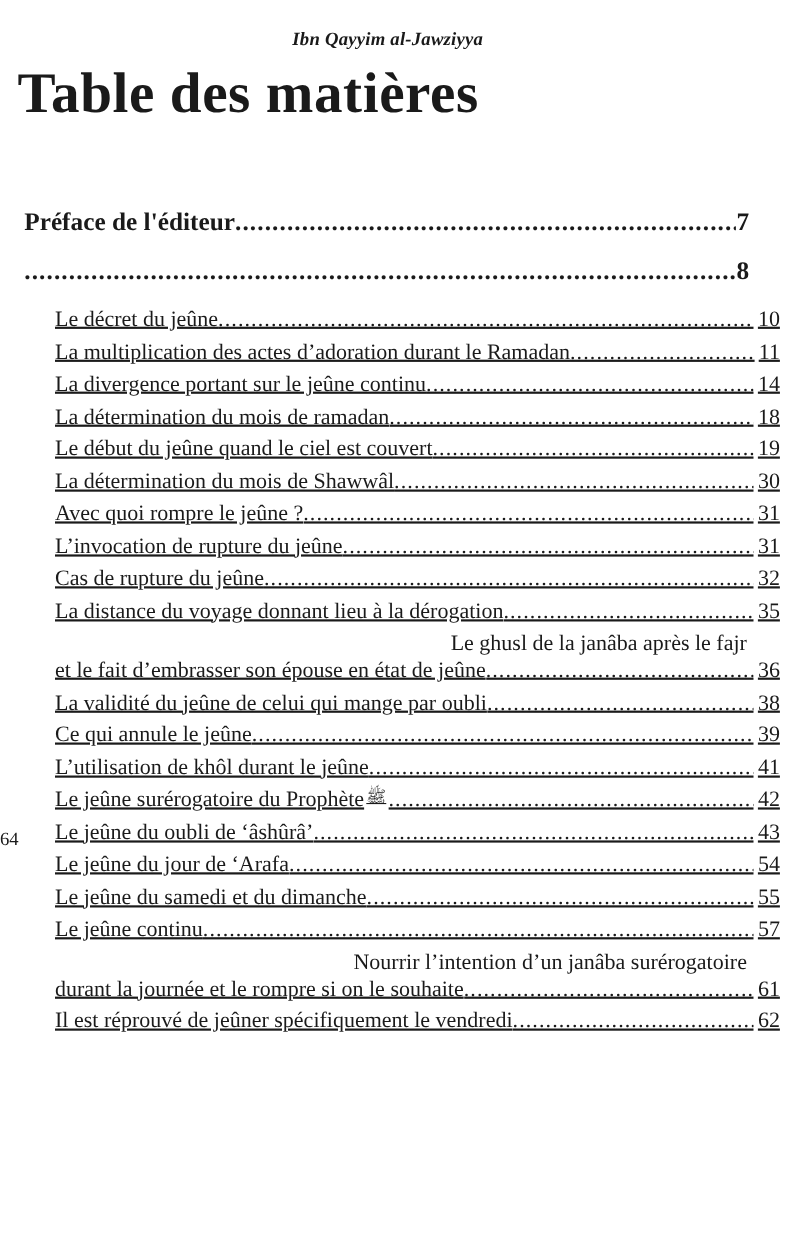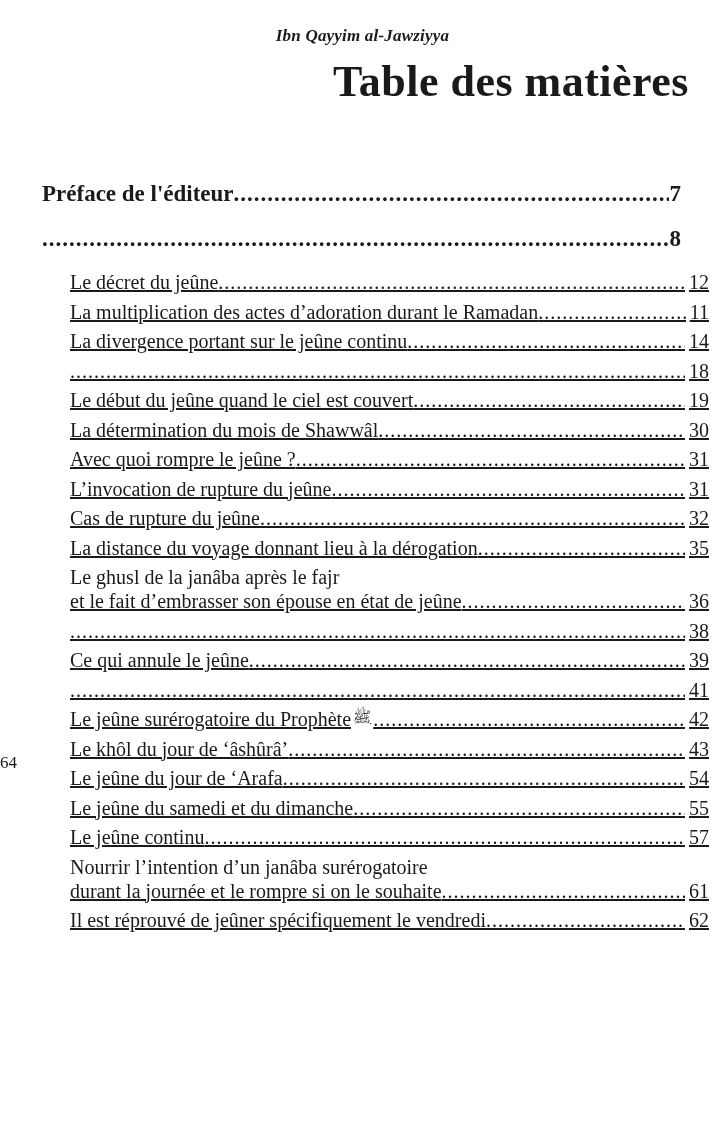--- a/index.html
+++ b/index.html
@@ -13,50 +13,50 @@
     position: relative;
     font-family: "Liberation Serif", serif;
     color: #1a1a1a;
     overflow: hidden;
   }
 
   .page {
     width: 725px;
     height: 817px;
     box-sizing: border-box;
-    padding: 26px 36px 0 36px;
+    padding: 26px 36px 0 16px;
     position: relative;
     border-radius: 31px;
   }
 
   .running-head {
     text-align: center;
     font-style: italic;
     font-weight: bold;
     font-size: 17px;
     letter-spacing: 0.2px;
     margin: 0 0 6px 0;
   }
 
   .page-title {
-    text-align: right;
+    text-align: left;
     font-weight: bold;
-    font-size: 44px;
+    font-size: 52px;
     letter-spacing: 0.5px;
     margin: 10px 0 0 0;
   }
 
   .toc {
     margin-top: 74px;
     padding: 0 10px 0 4px;
   }
 
   .toc-entry {
     display: flex;
-    align-items: center;
+    align-items: flex-start;
     width: 100%;
     margin-bottom: 0px;
   }
 
   .toc-entry .label {
     white-space: nowrap;
     flex: 0 0 auto;
   }
   .toc-entry .dots {
     flex: 1 1 auto;
@@ -91,20 +91,21 @@
   }
   .level2 .dots { font-size: 20px; }
   .level2 .page-no { padding-left: 4px; }
 
   
   .wrap-first {
     font-size: 20px;
     padding-left: 30px;
     margin-bottom: 1px;
     white-space: nowrap;
+    text-align: right;
   }
 
   .spacer-sm { height: 10px; }
 
   .folio {
     position: absolute;
     bottom: 44px;
     left: 0;
     width: 725px;
     font-size: 17px;
@@ -134,33 +135,34 @@
       </div>
       <div class="spacer-sm"></div>
       <div class="toc-entry level1">
         <span class="dots">.........................................................................................................................................</span>
         <span class="page-no">8</span>
       </div>
       <div class="spacer-sm"></div>
       <div class="toc-entry level2">
         <span class="label">Le décret du jeûne</span>
         <span class="dots">.........................................................................................................................................</span>
-        <span class="page-no">12</span>
+        <span class="page-no">10</span>
       </div>
       <div class="toc-entry level2">
         <span class="label">La multiplication des actes d’adoration durant le Ramadan</span>
         <span class="dots">.........................................................................................................................................</span>
         <span class="page-no">11</span>
       </div>
       <div class="toc-entry level2">
         <span class="label">La divergence portant sur le jeûne continu</span>
         <span class="dots">.........................................................................................................................................</span>
         <span class="page-no">14</span>
       </div>
       <div class="toc-entry level2">
+        <span class="label">La détermination du mois de ramadan</span>
         <span class="dots">.........................................................................................................................................</span>
         <span class="page-no">18</span>
       </div>
       <div class="toc-entry level2">
         <span class="label">Le début du jeûne quand le ciel est couvert</span>
         <span class="dots">.........................................................................................................................................</span>
         <span class="page-no">19</span>
       </div>
       <div class="toc-entry level2">
         <span class="label">La détermination du mois de Shawwâl</span>
@@ -187,40 +189,42 @@
         <span class="dots">.........................................................................................................................................</span>
         <span class="page-no">35</span>
       </div>
       <div class="wrap-first">Le ghusl de la janâba après le fajr</div>
       <div class="toc-entry level2">
         <span class="label">et le fait d’embrasser son épouse en état de jeûne</span>
         <span class="dots">.........................................................................................................................................</span>
         <span class="page-no">36</span>
       </div>
       <div class="toc-entry level2">
+        <span class="label">La validité du jeûne de celui qui mange par oubli</span>
         <span class="dots">.........................................................................................................................................</span>
         <span class="page-no">38</span>
       </div>
       <div class="toc-entry level2">
         <span class="label">Ce qui annule le jeûne</span>
         <span class="dots">.........................................................................................................................................</span>
         <span class="page-no">39</span>
       </div>
       <div class="toc-entry level2">
+        <span class="label">L’utilisation de khôl durant le jeûne</span>
         <span class="dots">.........................................................................................................................................</span>
         <span class="page-no">41</span>
       </div>
       <div class="toc-entry level2">
         <span class="label">Le jeûne surérogatoire du Prophète</span>
         <span class="sallallahu">ﷺ</span>
         <span class="dots">.........................................................................................................................................</span>
         <span class="page-no">42</span>
       </div>
       <div class="toc-entry level2">
-        <span class="label">Le khôl du jour de ‘âshûrâ’</span>
+        <span class="label">Le jeûne du oubli de ‘âshûrâ’</span>
         <span class="dots">.........................................................................................................................................</span>
         <span class="page-no">43</span>
       </div>
       <div class="toc-entry level2">
         <span class="label">Le jeûne du jour de ‘Arafa</span>
         <span class="dots">.........................................................................................................................................</span>
         <span class="page-no">54</span>
       </div>
       <div class="toc-entry level2">
         <span class="label">Le jeûne du samedi et du dimanche</span>

